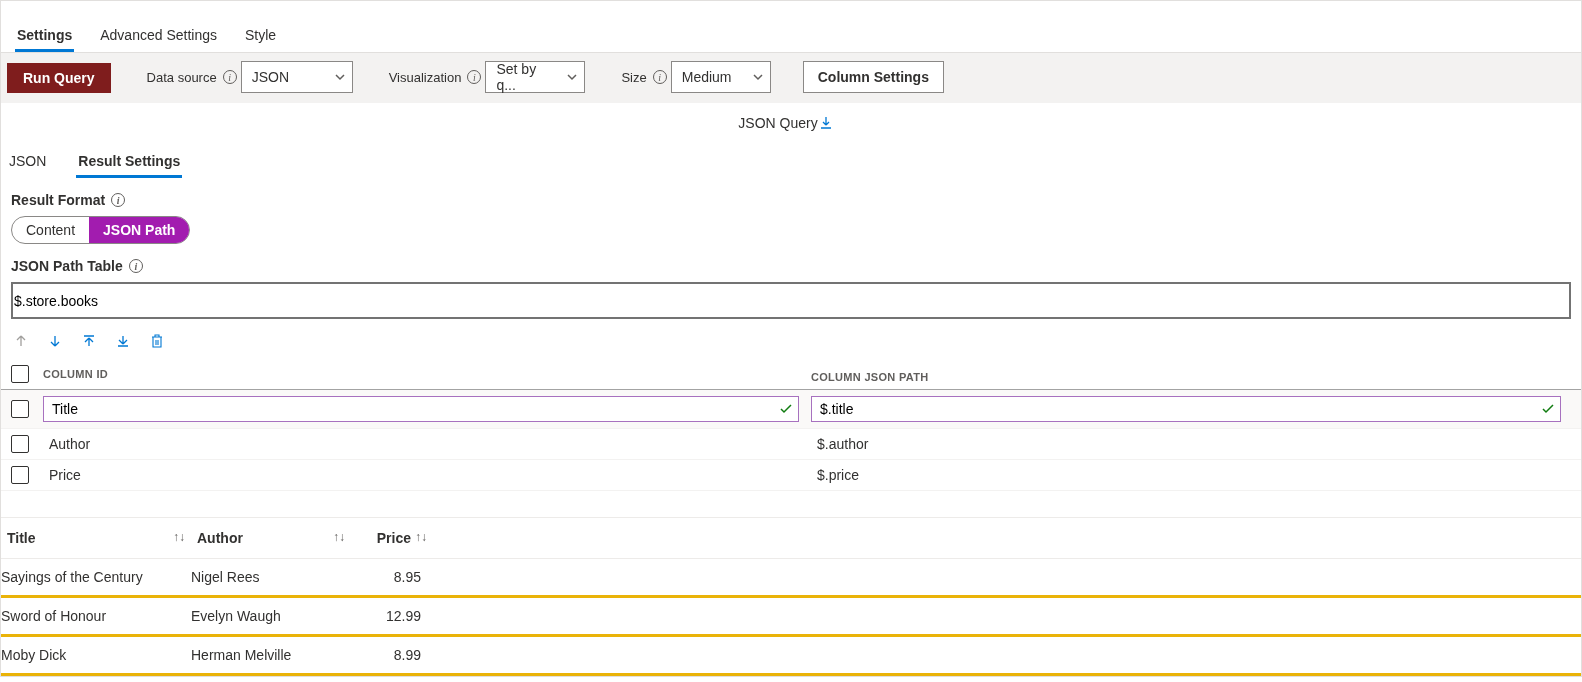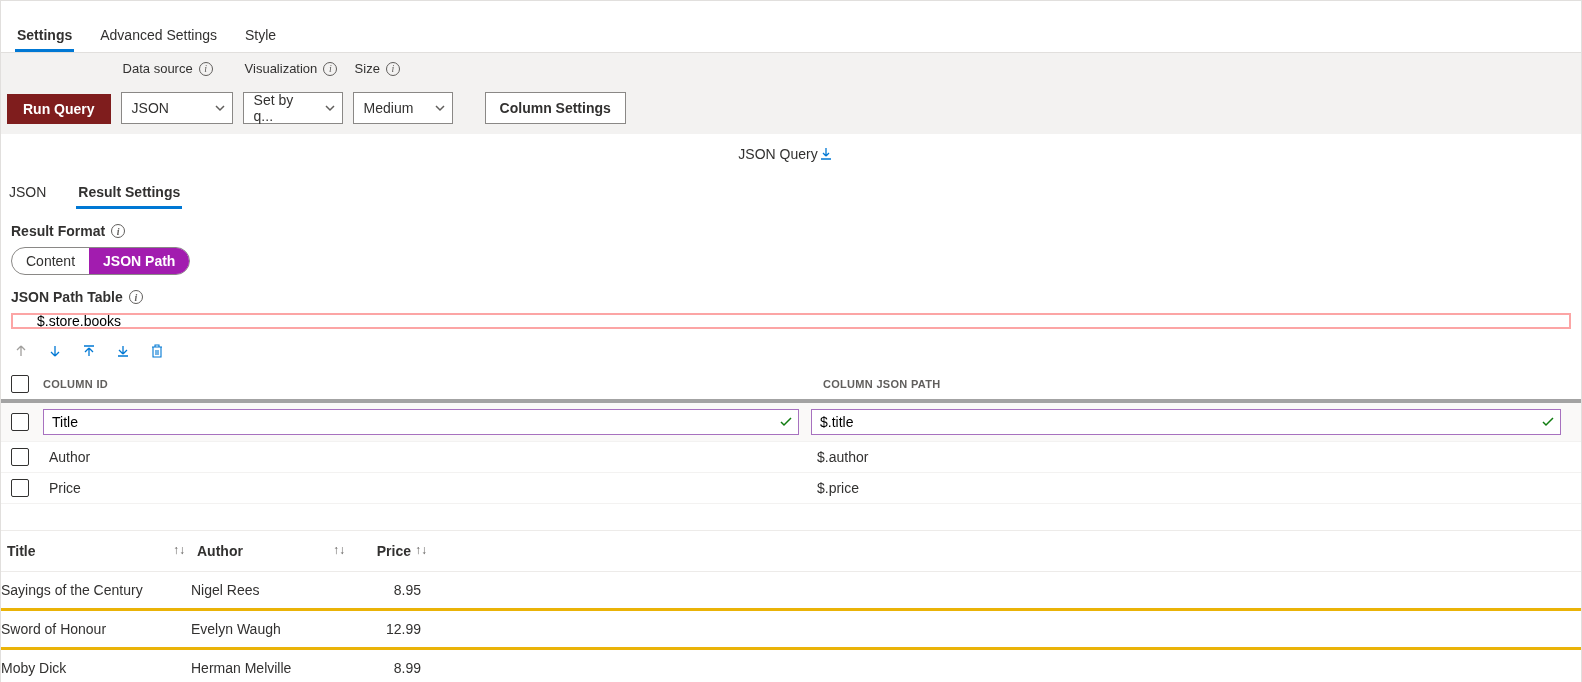--- a/index.html
+++ b/index.html
@@ -24,21 +24,21 @@
     margin-top: 16px;
   }
   .top-tab.active { font-weight: 600; border-bottom-color: #0078d4; }
   .toolbar {
     background: #f3f2f1;
     padding: 8px 6px 10px;
     display: flex;
     align-items: flex-end;
     gap: 10px;
   }
-  .tool-group { display:flex; flex-direction:column; gap:16px; }
+  .tool-group { display:flex; flex-direction:row; gap:4px;margin-left:24px; }
   .tool-label { font-size:13px; color:#323130; padding-left:2px; display:flex; align-items:center; gap:6px;}
   .run-btn {
     background:#7f1d1d; color:#fff; border:none; padding:7px 16px;
     font-weight:600; cursor:pointer; font-size:14px;
   }
   .select {
     height:32px; border:1px solid #8a8886; background:#fff;
     padding:0 26px 0 10px; font-size:14px; position:relative;
     display:flex; align-items:center; cursor:pointer; min-width:100px;
   }
@@ -66,33 +66,33 @@
     width:14px; height:14px; border-radius:50%; border:1px solid #605e5c;
     display:inline-flex; align-items:center; justify-content:center;
     font-size:10px; color:#605e5c; font-style:italic; font-family:Georgia,serif;
   }
   .pill-group {
     display:inline-flex; border:1px solid #8a8886; border-radius:30px; overflow:hidden;
   }
   .pill { padding:5px 14px; cursor:pointer; font-size:14px;}
   .pill.active { background:#a21caf; color:#fff; font-weight:600;}
   .path-input {
-    width:100%; height:16px; border:2px solid #fca5a5; padding:0 24px;
+    width:100%; height:37px; border:2px solid #737373; padding:0 1px;
     font-size:14px; outline:none;
   }
   .icon-row {
     display:flex; gap:18px; padding:14px 12px 10px; font-size:16px;
   }
   .icon-row span { cursor:pointer; }
   .icon-row .disabled { color:#a19f9d; cursor:default;}
   .icon-row .active { color:#0078d4;}
   .col-table { width:100%; }
   .col-header {
-    display:flex; align-items:center; font-size:11px; font-weight:600;
-    letter-spacing:.3px; color:#605e5c; padding: 6px 10px; border-bottom:4px solid #a3a3a3;gap:12px;
+    display:flex; align-items:flex-end; font-size:11px; font-weight:600;
+    letter-spacing:.3px; color:#605e5c; padding: 6px 10px; border-bottom:1px solid #a3a3a3;
   }
   .col-header .c1 { width:800px; display:flex; align-items:center; gap:14px;}
   .col-header .c2 { flex:1;}
   .col-row {
     display:flex; align-items:center; padding:6px 10px; border-bottom:1px solid #f3f2f1;
   }
   .col-row .c1 { width:800px; display:flex; align-items:center; gap:14px;}
   .col-row .c2 { flex:1; padding-right:10px;}
   .cb {
     width:18px; height:18px; border:1px solid #323130; border-radius:2px;

